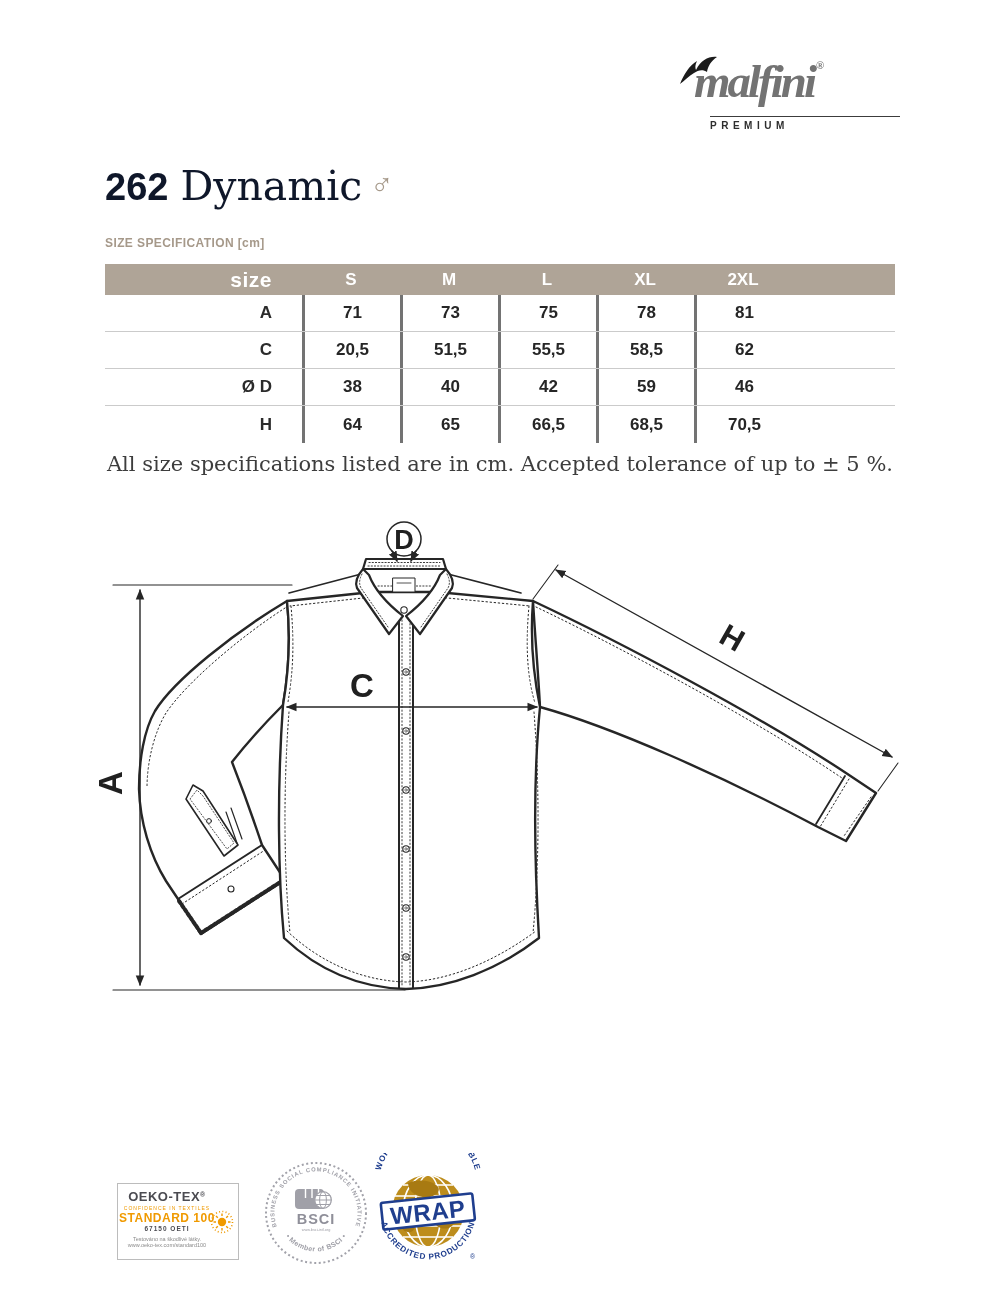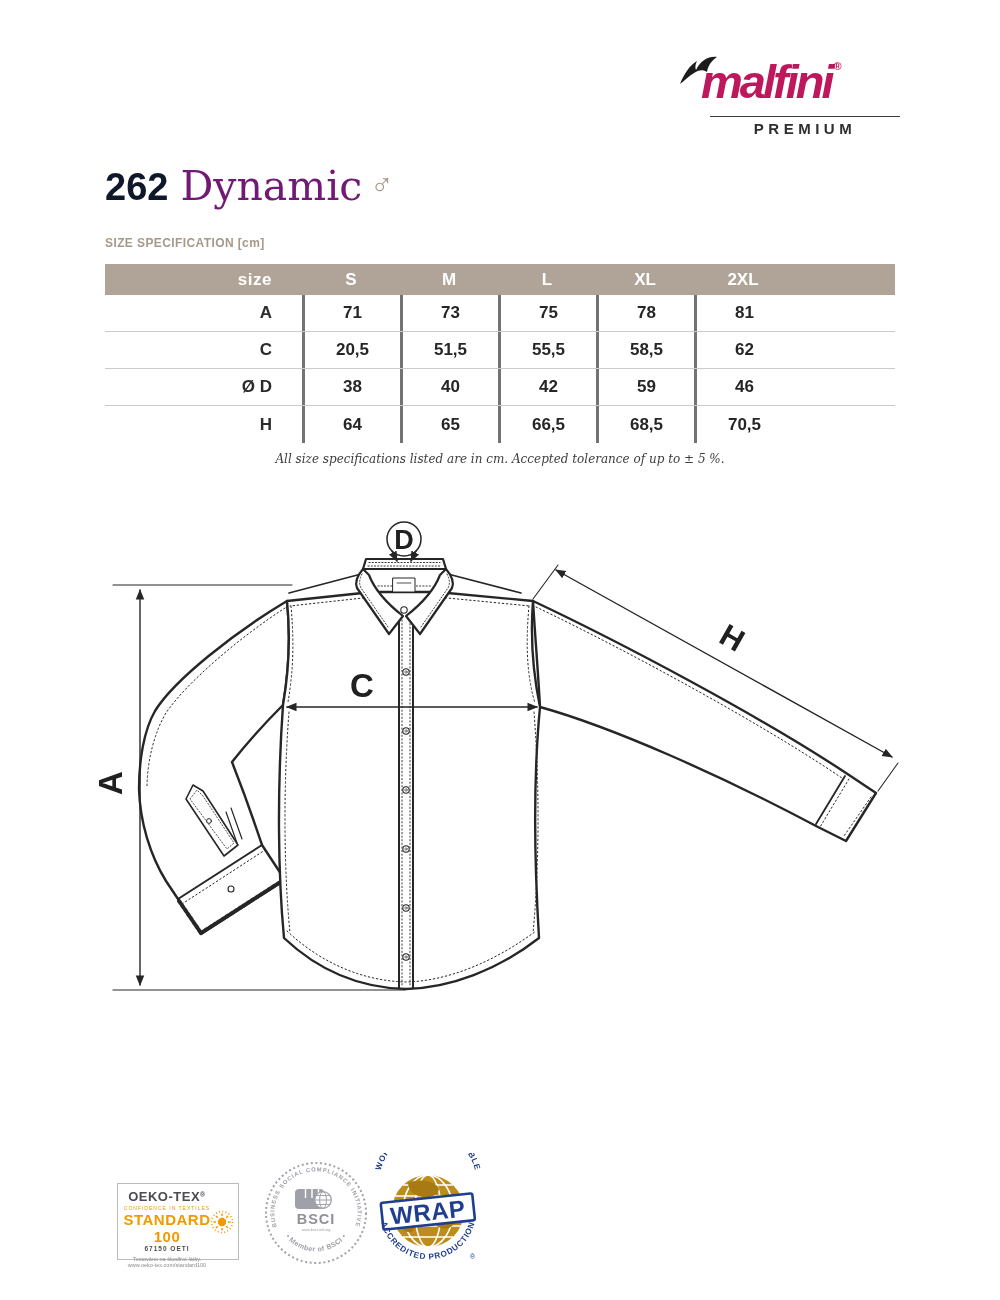--- a/index.html
+++ b/index.html
@@ -3,65 +3,65 @@
 <meta charset="utf-8">
 <style>
   * { margin:0; padding:0; box-sizing:border-box; }
   html,body { background:#ffffff; }
   .page { position:relative; width:1000px; height:1300px; background:#fff;
           font-family:"Liberation Sans", sans-serif; overflow:hidden; color:#262626; }
 
   
   .logo { position:absolute; left:650px; top:54px; width:250px; height:84px; }
   .logo .bird { position:absolute; left:28px; top:0; }
-  .logo .wordmark { position:absolute; left:51px; top:0px;
-       font-family:Liberation Sans, sans-serif; font-style:italic; font-weight:700;
-       font-size:47px; letter-spacing:-3px; color:#be185d; white-space:nowrap; }
+  .logo .wordmark { position:absolute; left:44px; top:0px;
+       font-family:Liberation Serif, serif; font-style:italic; font-weight:700;
+       font-size:47px; letter-spacing:-3px; color:#737373; white-space:nowrap; }
   .logo .reg { font-size:11px; font-style:normal; letter-spacing:0; vertical-align:28px; margin-left:2px; }
   .logo .rule { position:absolute; left:60px; top:62px; width:190px; border-top:1.6px solid #3c3c3c; }
-  .logo .premium { position:absolute; left:60px; top:66px; width:190px; text-align:center;
-       font-weight:600; font-size:15px; letter-spacing:4.5px; color:#2e2e2e; }
+  .logo .premium { position:absolute; left:60px; top:66px; width:190px; text-align:left;
+       font-weight:600; font-size:10px; letter-spacing:4.5px; color:#2e2e2e; }
 
   
   .title { position:absolute; left:105px; top:162px; white-space:nowrap; }
   .title .code { font-size:38px; font-weight:700; color:#0f172a; }
   .title .name { font-family:"DejaVu Serif", serif; font-size:41px; font-weight:400;
-                 color:#701a75; margin-left:12px; }
+                 color:#0f172a; margin-left:12px; }
   .title .gender { font-size:31px; color:#a6998a; margin-left:8px; position:relative; top:-5px; }
 
   
   .sec-heading { position:absolute; left:105px; top:236px; font-size:12px; font-weight:700;
                  letter-spacing:.4px; color:#a6998a; }
 
   
   .size-table { position:absolute; left:105px; top:264px; width:790px; }
   .t-row { display:flex; align-items:center; height:37px; }
   .t-head { height:31px; background:#afa497; color:#fff; }
   .c-label { width:197px; text-align:right; padding-right:30px; font-weight:700; font-size:17px; }
-  .t-head .c-label { font-weight:700; font-size:17px; letter-spacing:.5px; }
+  .t-head .c-label { font-weight:700; font-size:21px; letter-spacing:.5px; }
   .c-val { width:98px; text-align:center; font-size:17px; font-weight:600; align-self:stretch;
            display:flex; align-items:center; justify-content:center; }
   .t-body .c-val { border-left:3px solid #737373; }
   .t-body .c-label { color:#2b2b2b; }
   .t-body.sep { border-bottom:1px solid #cbcbcb; }
   .c-fill { flex:1; }
 
   .note { position:absolute; left:105px; top:452px; width:790px; text-align:center;
-          font-family:"DejaVu Serif", serif; font-style:italic; font-size:12px; color:#3d3d3d; }
+          font-family:"DejaVu Serif", serif; font-size:21px; color:#3d3d3d; }
 
   
   .diagram { position:absolute; left:90px; top:505px; }
 
   
   .oeko { position:absolute; left:117px; top:1183px; width:122px; height:77px;
           border:1.5px solid #bcbcbc; background:#fff; text-align:center; padding-top:5px; }
   .oeko .l1 { font-size:13px; font-weight:700; color:#4b4b51; letter-spacing:.5px; }
   .oeko .l1 .r { font-size:7px; vertical-align:4px; }
   .oeko .l2 { font-size:5px; color:#f09a00; letter-spacing:1px; margin-top:1px; }
-  .oeko .l3 { font-size:15px; font-weight:700; color:#f09a00; letter-spacing:.5px; }
+  .oeko .l3 { font-size:12px; font-weight:700; color:#f09a00; letter-spacing:.5px; }
   .oeko .l4 { font-size:6.5px; font-weight:700; color:#4b4b51; letter-spacing:1px; }
   .oeko .l5 { font-size:5.5px; color:#8b8b8b; margin-top:4px; }
   .oeko .l6 { font-size:5.5px; color:#8b8b8b; }
   .oeko .sun { position:absolute; right:4px; top:26px; }
   .oeko .inner { padding-right:22px; }
   .badge-svg { position:absolute; }
 </style>
 </head>
 <body>
 

